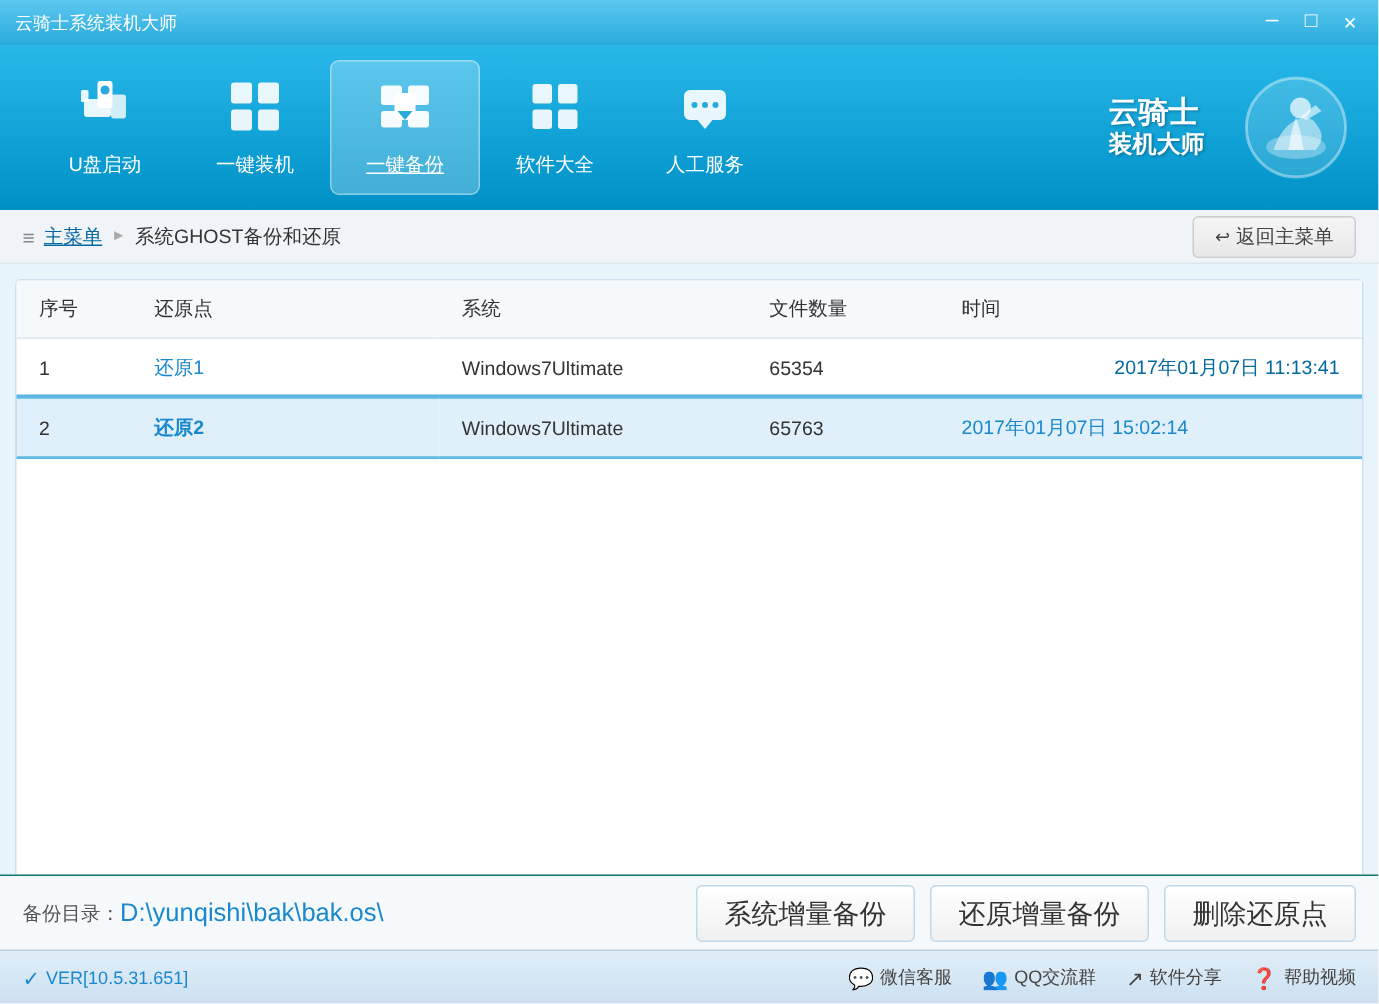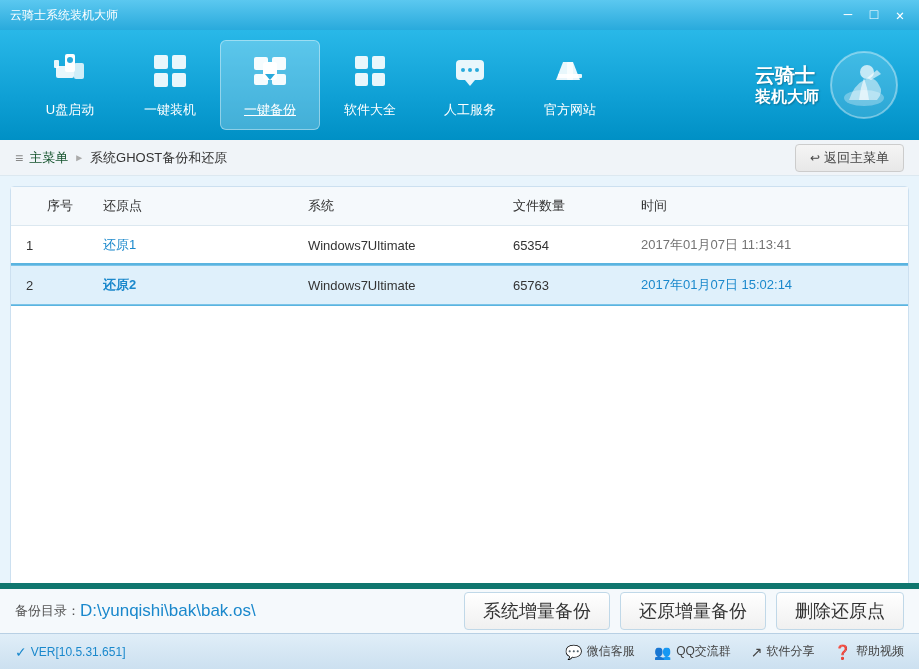--- a/index.html
+++ b/index.html
@@ -79,21 +79,21 @@
     }
     .nav-label {
       font-size: 13px;
       color: white;
     }
 
     
     .brand {
       display: flex;
       align-items: center;
-      gap: 10px;
+      gap: 26px;
       margin-left: 20px;
     }
     .brand-text {
       color: white;
       font-size: 22px;
       font-weight: bold;
       line-height: 1.2;
       text-shadow: 1px 1px 2px rgba(0,0,0,0.3);
     }
 
@@ -158,21 +158,21 @@
     }
 
     
     .footer-bar {
       position: absolute;
       bottom: 36px;
       left: 0;
       right: 0;
       height: 50px;
       background: #f5f9fc;
-      border-top: 6px solid #0f766e;
+      border-top: 1px solid #0f766e;
       display: flex;
       align-items: center;
       padding: 0 15px;
       justify-content: space-between;
     }
     .footer-actions {
       display: flex;
       gap: 10px;
     }
     .action-btn {
@@ -299,30 +299,20 @@
           <rect x="5" y="8" width="28" height="20" rx="4" fill="white" fill-opacity="0.9"></rect>
           <circle cx="12" cy="18" r="2" fill="#29aadc"></circle>
           <circle cx="19" cy="18" r="2" fill="#29aadc"></circle>
           <circle cx="26" cy="18" r="2" fill="#29aadc"></circle>
           <polygon points="14,28 19,34 24,28" fill="white" fill-opacity="0.9"></polygon>
         </svg>
       </span>
       <span class="nav-label">人工服务</span>
     </div>
 
-    <div class="nav-item">
-      <span class="nav-icon">
-        <svg width="38" height="38" viewBox="0 0 38 38" fill="none">
-          <path d="M5 28 L12 10 L22 10 L29 28 Z" fill="white" fill-opacity="0.9"></path>
-          <rect x="7" y="22" width="24" height="4" rx="1" fill="white" fill-opacity="0.9"></rect>
-          <rect x="16" y="10" width="6" height="18" rx="1" fill="white" fill-opacity="0.7"></rect>
-        </svg>
-      </span>
-      <span class="nav-label">官方网站</span>
-    </div>
 
   </div>
 
   <div class="brand">
     <div>
       <div class="brand-text" style="font-size:20px;">云骑士</div>
       <div class="brand-text" style="font-size:16px;">装机大师</div>
     </div>
 
     <svg width="70" height="70" viewBox="0 0 70 70" fill="none">
@@ -333,49 +323,49 @@
       <circle cx="38" cy="22" r="7" fill="rgba(255,255,255,0.7)"></circle>
       <path d="M35 28 L32 38 L30 50 L40 50 L38 38 Z" fill="rgba(255,255,255,0.6)"></path>
       <path d="M38 28 L48 20 L52 24 L42 30 Z" fill="rgba(255,255,255,0.6)"></path>
     </svg>
   </div>
 </div>
 
 <div class="breadcrumb-bar">
   <div class="breadcrumb">
     <span style="color:#888; font-size:14px;">≡</span>
-    <span style="cursor:pointer; color:#14532d;">主菜单</span>
+    <span style="cursor:pointer; color:#0369a1;text-decoration:underline;">主菜单</span>
     <span style="color:#aaa; font-size:10px;">►</span>
     <span style="color:#333;">系统GHOST备份和还原</span>
   </div>
   <button class="back-button">
     <span style="font-size:12px;">↩</span>
     <span>返回主菜单</span>
   </button>
 </div>
 
 <div class="main-content">
   <div class="table-wrapper">
     <table class="data-table">
       <thead>
         <tr>
-          <th style="width:60px;text-align:right;">序号</th>
+          <th style="width:60px;">序号</th>
           <th style="width:160px;">还原点</th>
           <th style="width:160px;">系统</th>
           <th style="width:100px;font-family:Liberation Serif, serif;">文件数量</th>
           <th style="width:220px;">时间</th>
         </tr>
       </thead>
       <tbody id="table-body">
       <tr>
     <td style="color:#333;">1</td>
     <td style="color:#1a88cc; font-weight:normal;">还原1</td>
     <td>Windows7Ultimate</td>
     <td>65354</td>
-    <td style="color:#737373;">2017年01月07日  11:13:41</td>
+    <td style="color:#0369a1;text-align:right;">2017年01月07日  11:13:41</td>
   </tr>
           <tr style="background: rgb(223, 240, 251); border-top: 2px solid rgb(124, 196, 232); border-bottom: 2px solid rgb(124, 196, 232); outline: rgb(90, 180, 224) solid 2px;">
     <td style="color:#333;">2</td>
     <td style="color:#1a88cc; font-weight:bold;">还原2</td>
     <td>Windows7Ultimate</td>
     <td>65763</td>
     <td style="color:#1a88cc;">2017年01月07日  15:02:14</td>
   </tr>
         </tbody>
     </table>

